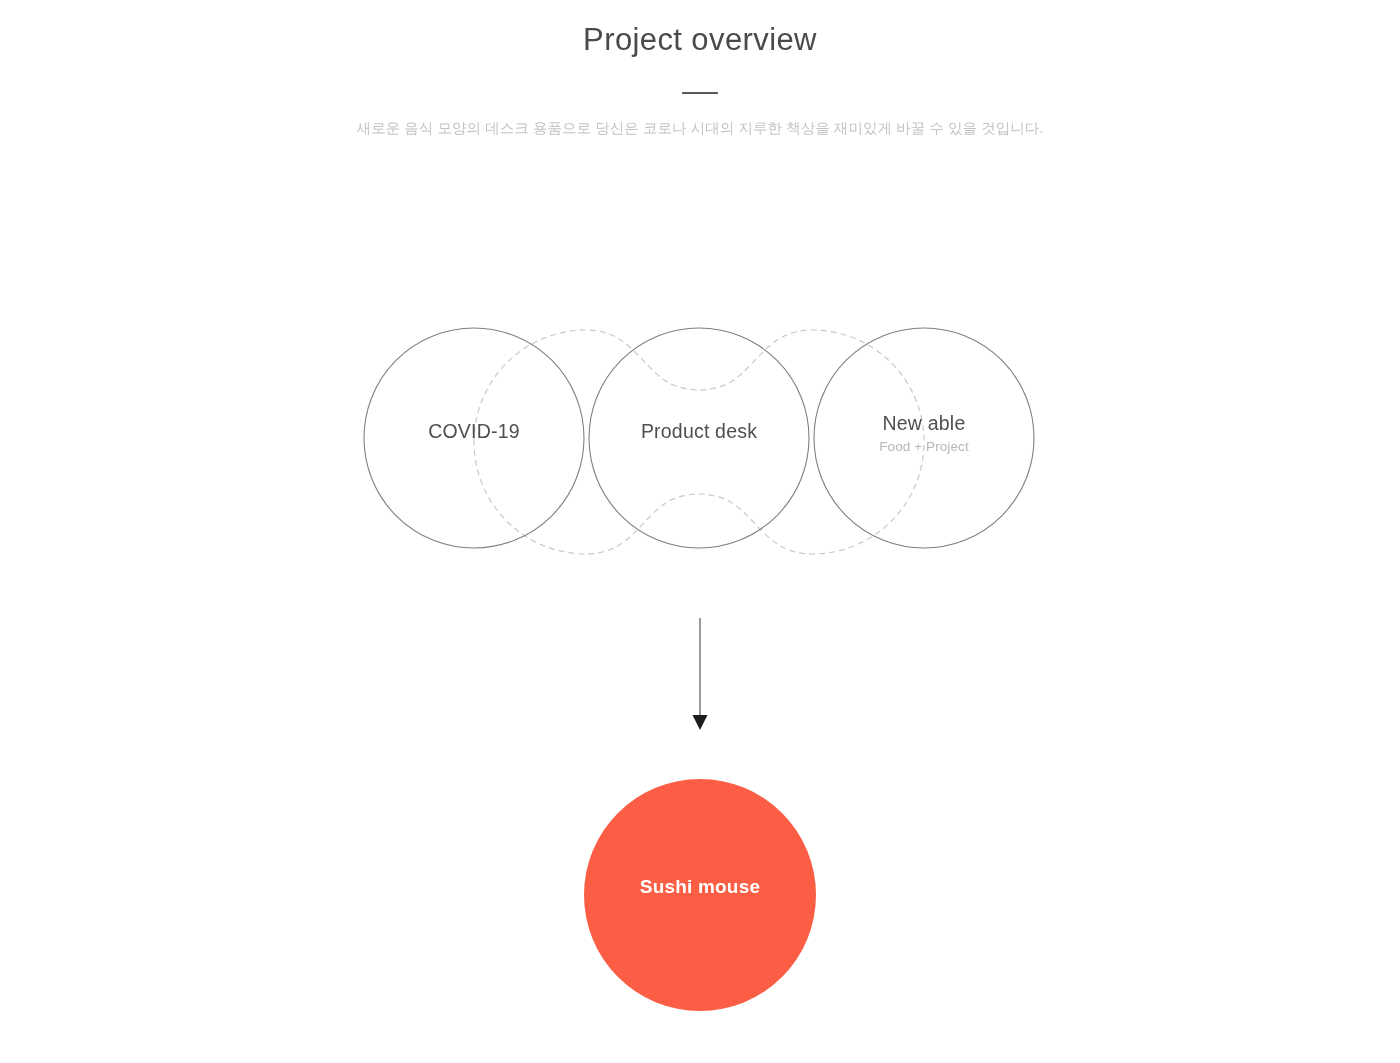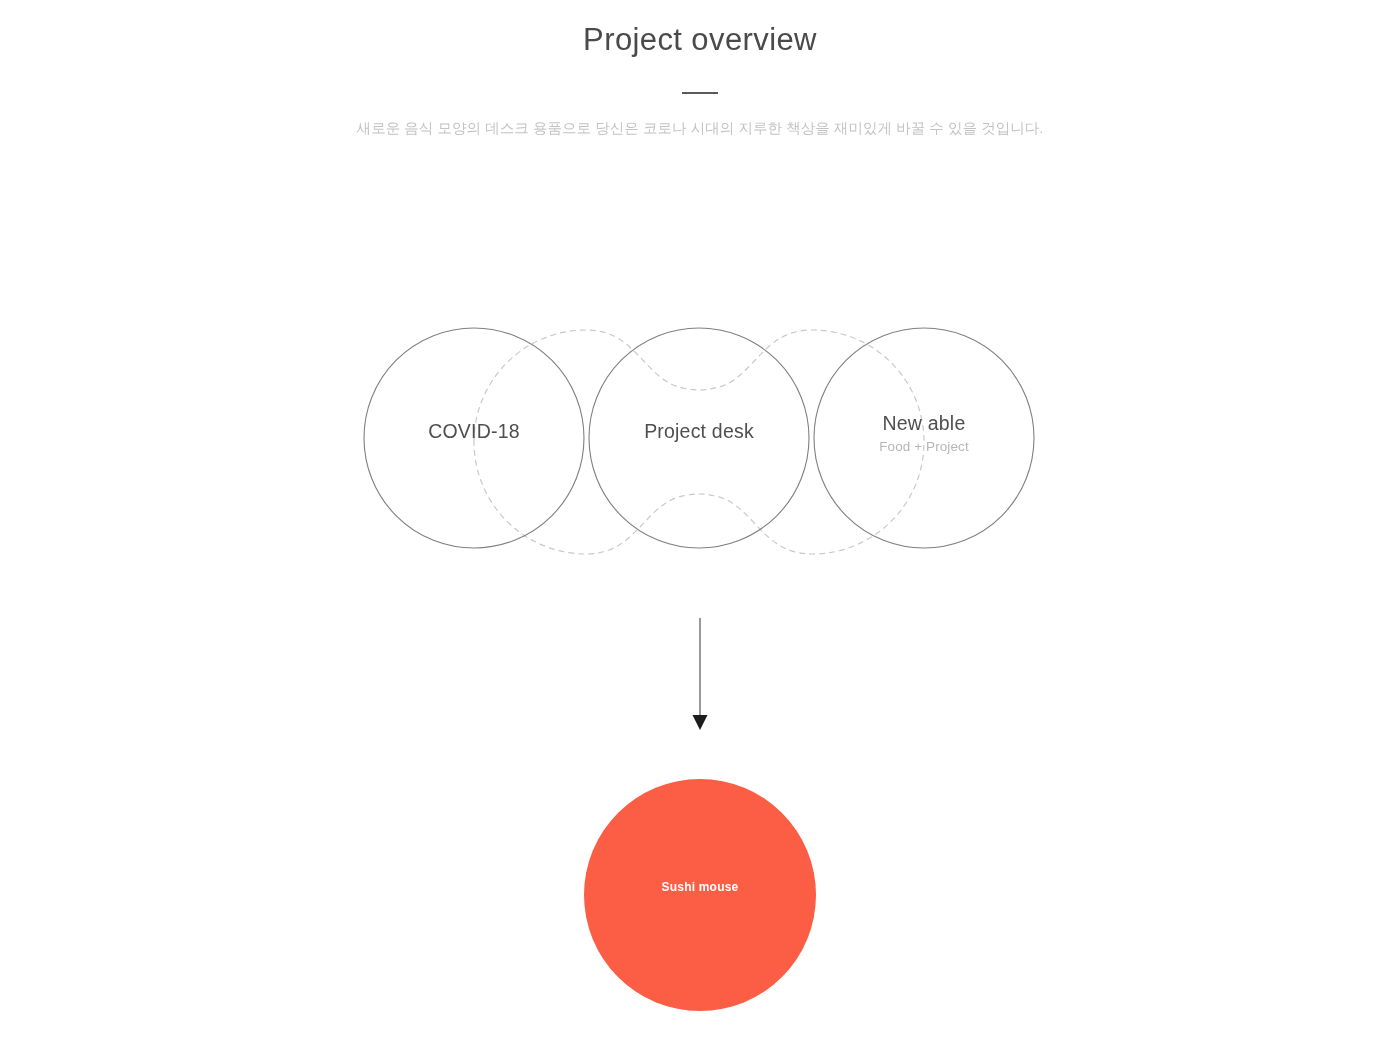--- a/index.html
+++ b/index.html
@@ -124,21 +124,21 @@
     top: 779px;
     width: 232px;
     height: 232px;
     border-radius: 50%;
     background: #fb5e45;
     display: flex;
     align-items: center;
     justify-content: center;
   }
   .result-label {
-    font-size: 12px;
+    font-size: 19px;
     font-weight: 700;
     color: #ffffff;
     letter-spacing: 0.2px;
     position: relative;
     top: -8px;
   }
 </style>
 </head>
 <body>
 
@@ -174,25 +174,25 @@
 
       <circle cx="144" cy="138" r="110" fill="none" stroke="#7f7f7f" stroke-width="1.1"></circle>
 
       <circle cx="369" cy="138" r="110" fill="none" stroke="#7f7f7f" stroke-width="1.1"></circle>
 
       <circle cx="594" cy="138" r="110" fill="none" stroke="#7f7f7f" stroke-width="1.1"></circle>
     </svg>
 
     <div class="circle-labels">
       <div class="circle-label c1">
-        <span class="main">COVID-18</span>
+        <span class="main">COVID-19</span>
       </div>
 
       <div class="circle-label c2">
-        <span class="main">Project desk</span>
+        <span class="main">Product desk</span>
       </div>
 
       <div class="circle-label c3">
         <span class="main">New able</span>
         <span class="sub">Food + Project</span>
       </div>
     </div>
   </div>
 
   <div class="arrow">

